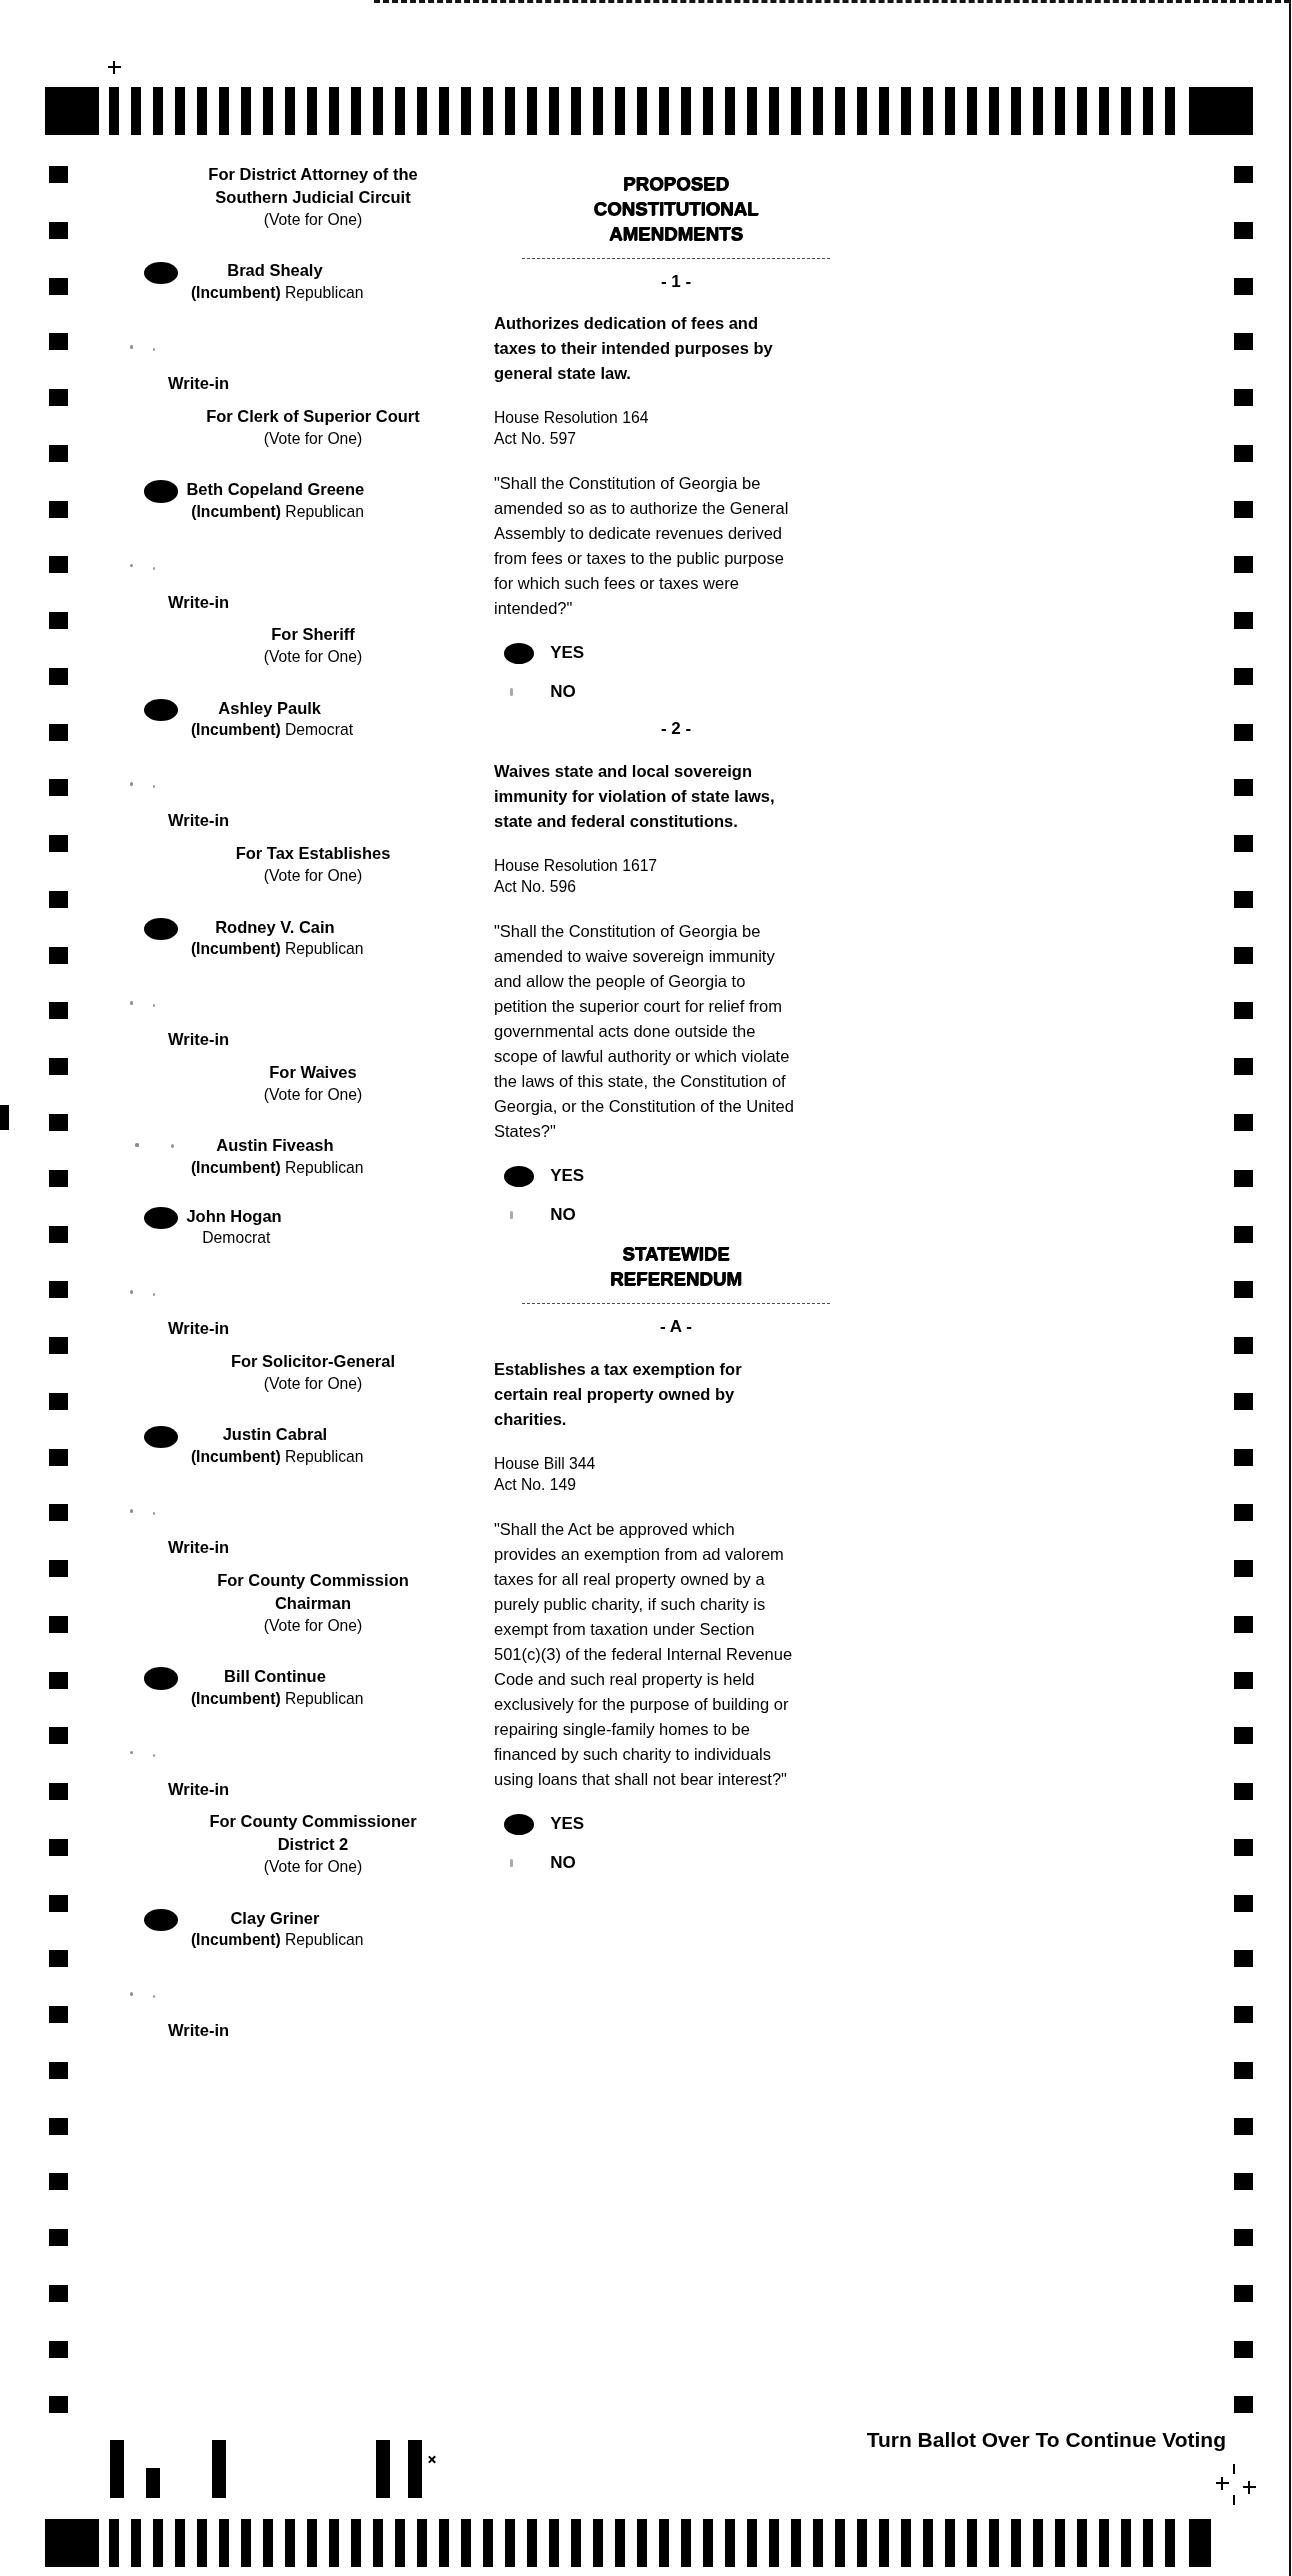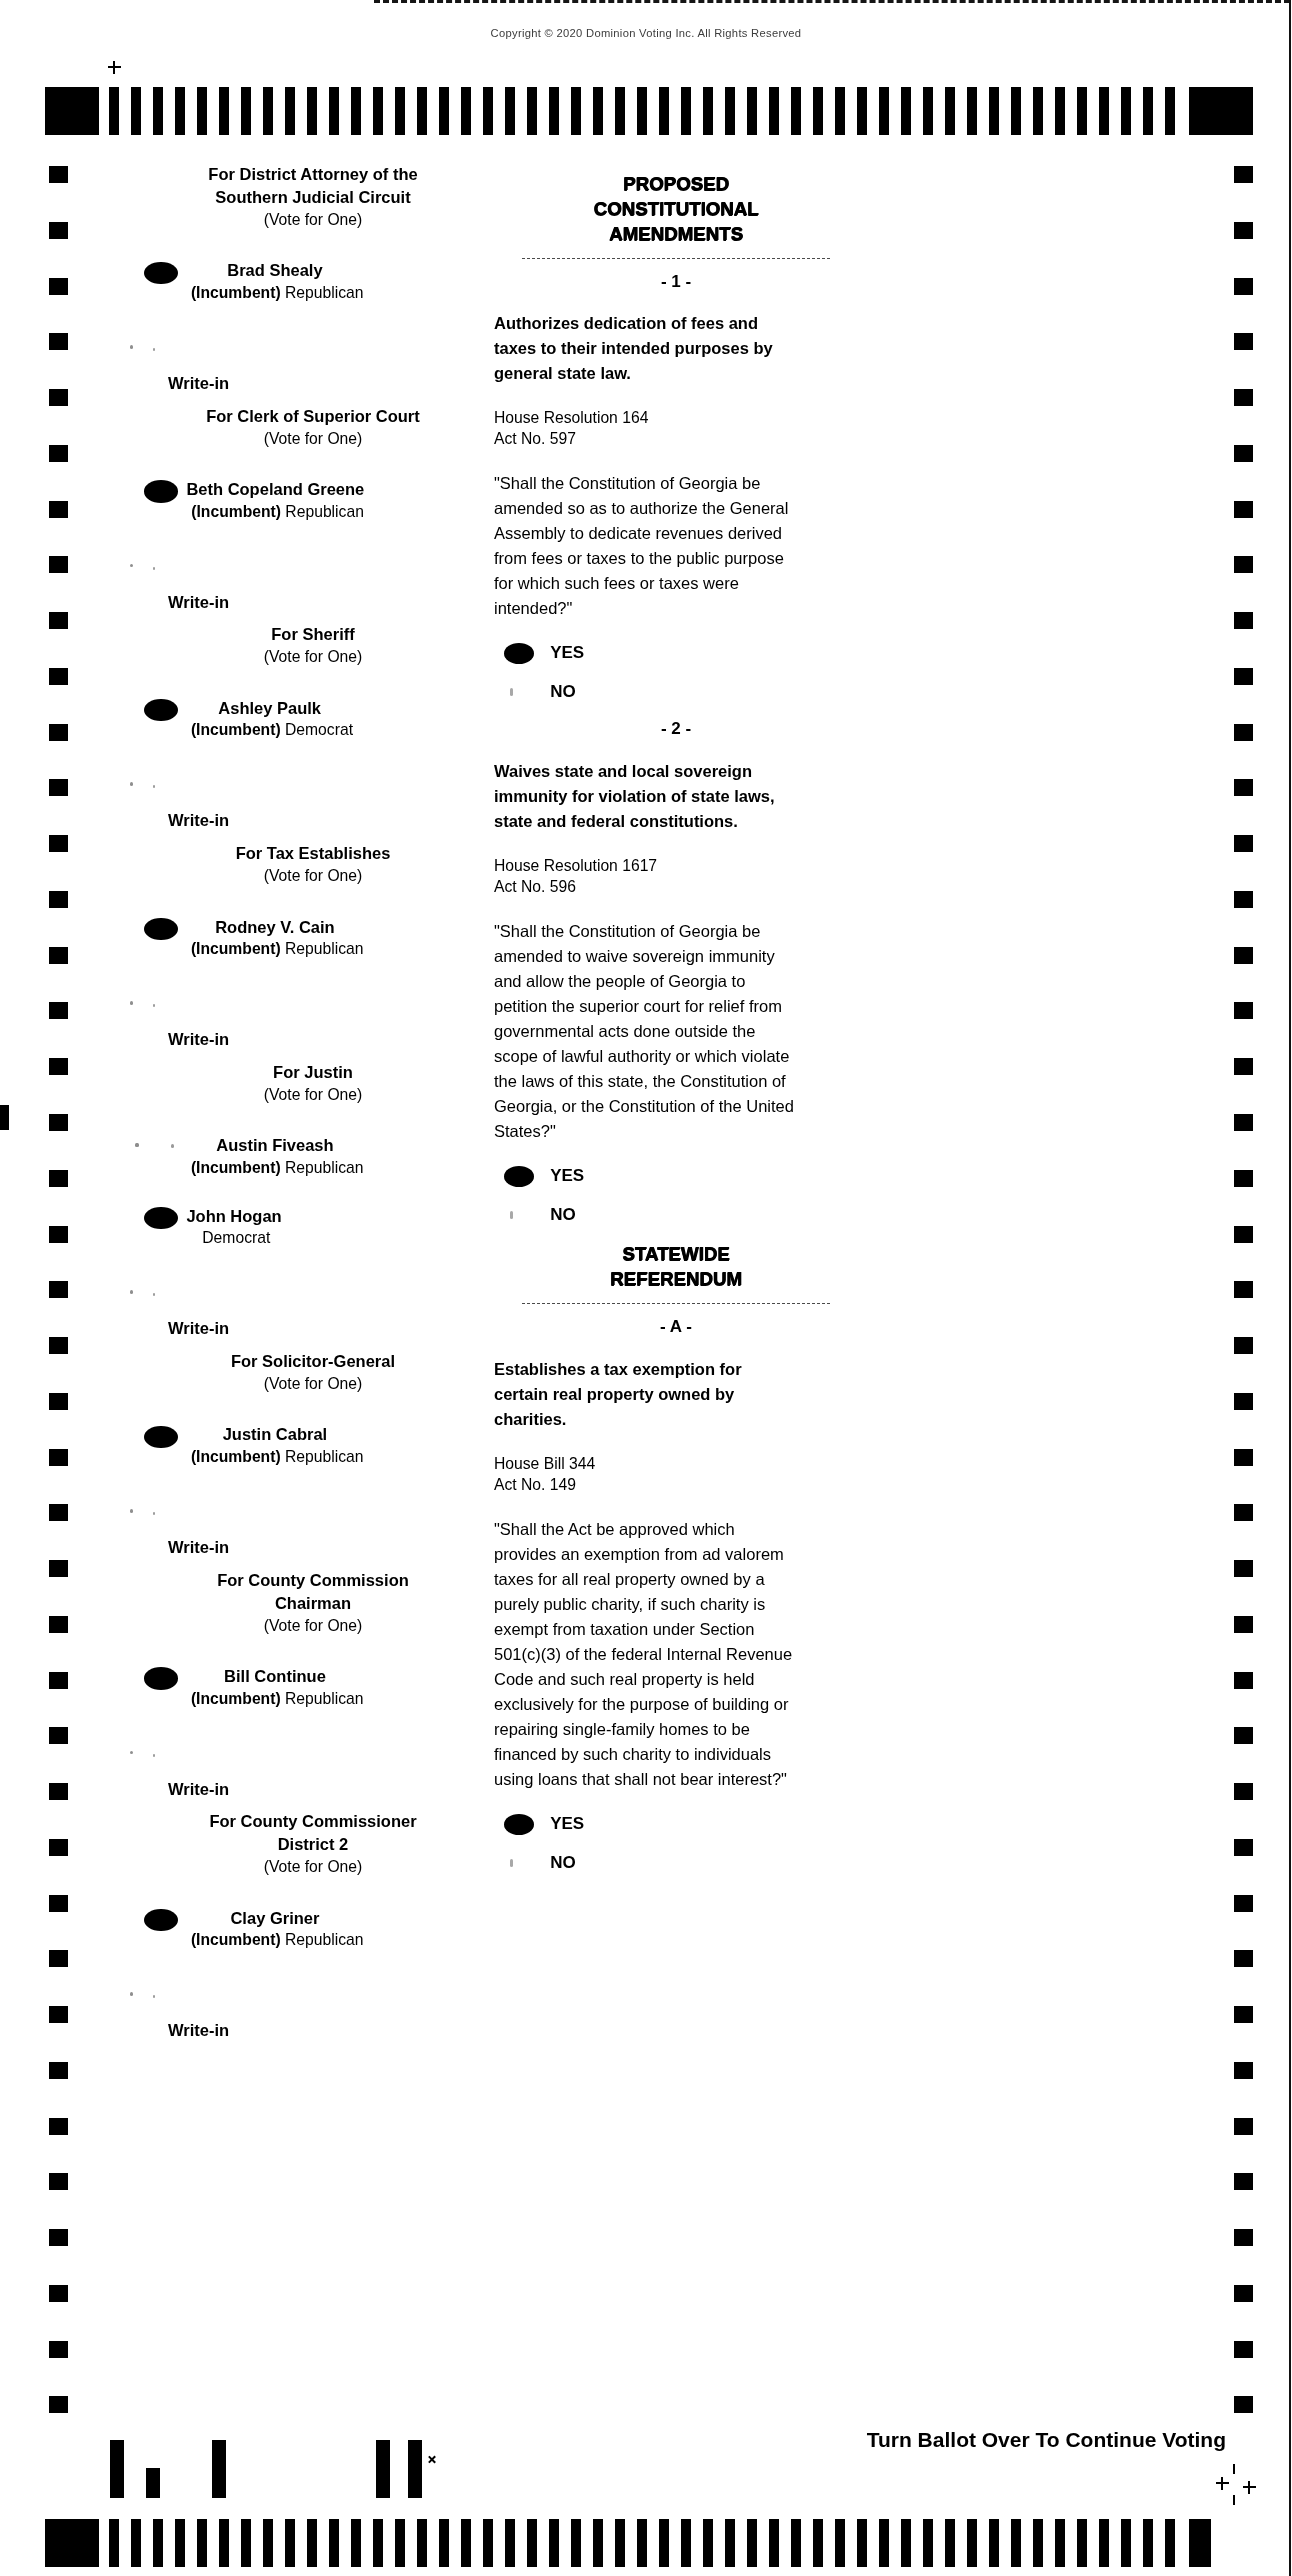--- a/index.html
+++ b/index.html
@@ -72,21 +72,20 @@
 </head>
 <body>
 
 <div id="page">
 
   <div class="top-dash"></div>
   <div class="right-edge-line"></div>
   <div class="left-edge-mark"></div>
   <div class="plus" style="left:108px; top:61px;"></div>
 
-  <div class="copyright">Copyright © 2020 Dominion Voting Inc. All Rights Reserved</div>
 
   <div class="timing-bar" id="top-bar" style="top:87px;">
       <div class="blockL"></div>
       <div class="tick" style="left: 64px;"></div>
       <div class="tick" style="left: 86px;"></div>
       <div class="tick" style="left: 108px;"></div>
       <div class="tick" style="left: 130px;"></div>
       <div class="tick" style="left: 152px;"></div>
       <div class="tick" style="left: 174px;"></div>
       <div class="tick" style="left: 196px;"></div>
@@ -352,21 +351,21 @@
   </div>
 </div>
     <div class="wi-gap">
           <span class="d1"></span>
           <span class="d2"></span>
         </div>
     <div class="write-in">Write-in</div>
   </div>
 
   <div class="contest">
-    <div class="contest-title">For Justin</div>
+    <div class="contest-title">For Waives</div>
     <div class="instruction">(Vote for One)</div>
     <div class="cand-list">
   <div class="candidate">
     <div class="oval-slot">
       <div class="oval ghost"></div>
     </div>
     <div class="cand-text">
       <div class="cand-name">Austin Fiveash</div>
       <div class="cand-party"><b>(Incumbent)</b><span> Republican</span></div>
     </div>

